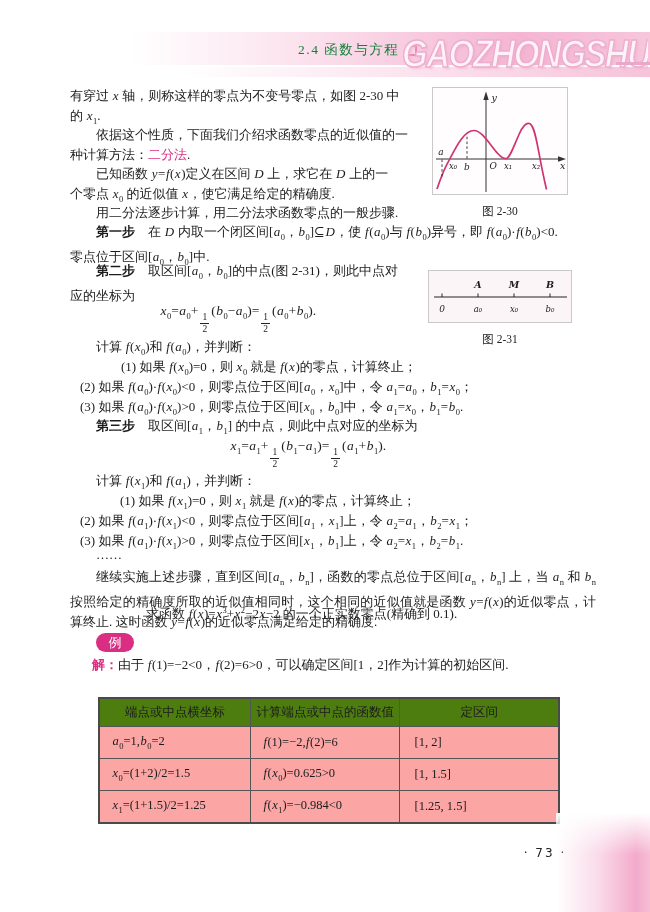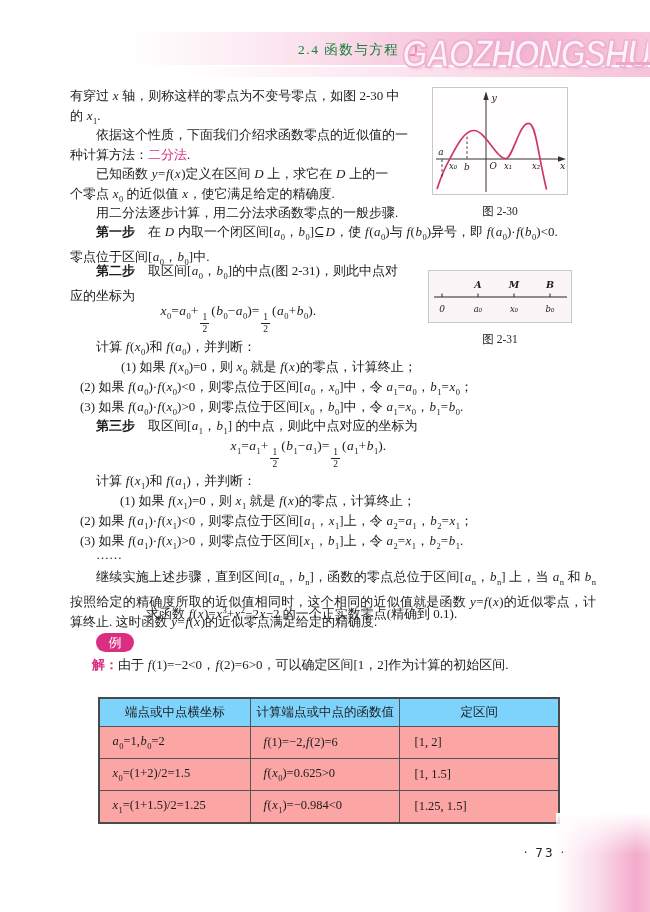--- a/index.html
+++ b/index.html
@@ -42,21 +42,21 @@
   .svgtext{font-family:"DejaVu Serif","DejaVu Sans",serif;font-style:italic;}
 
   
   .badge{position:absolute;left:96px;top:633px;width:38px;height:19px;background:#d92e82;border-radius:10px;
          color:#fff;font-size:13px;text-align:center;line-height:19px;
          font-family:"Liberation Sans","DejaVu Sans",sans-serif;}
 
   
   .bisect-table{position:absolute;left:98px;top:697px;width:462px;border-collapse:collapse;
                 font-size:12.5px;color:#1c1c1c;border:2px solid #4a4a4a;}
-  .bisect-table th{height:25px;background:#7dd3fc;font-weight:normal;border:1px solid #555;
+  .bisect-table th{height:25px;background:#4d7c0f;font-weight:normal;border:1px solid #555;
                    text-align:center;font-size:12.5px;}
   .bisect-table td{height:29px;background:#fca5a5;border:1px solid #555;padding-left:12px;}
   .bisect-table td.c3{padding-left:14px;}
 
   .pagenum{position:absolute;left:505px;top:846px;width:80px;text-align:center;font-size:12px;
            letter-spacing:2px;color:#222;font-family:"DejaVu Sans","Liberation Sans",sans-serif;}
 </style>
 </head>
 <body>
 

